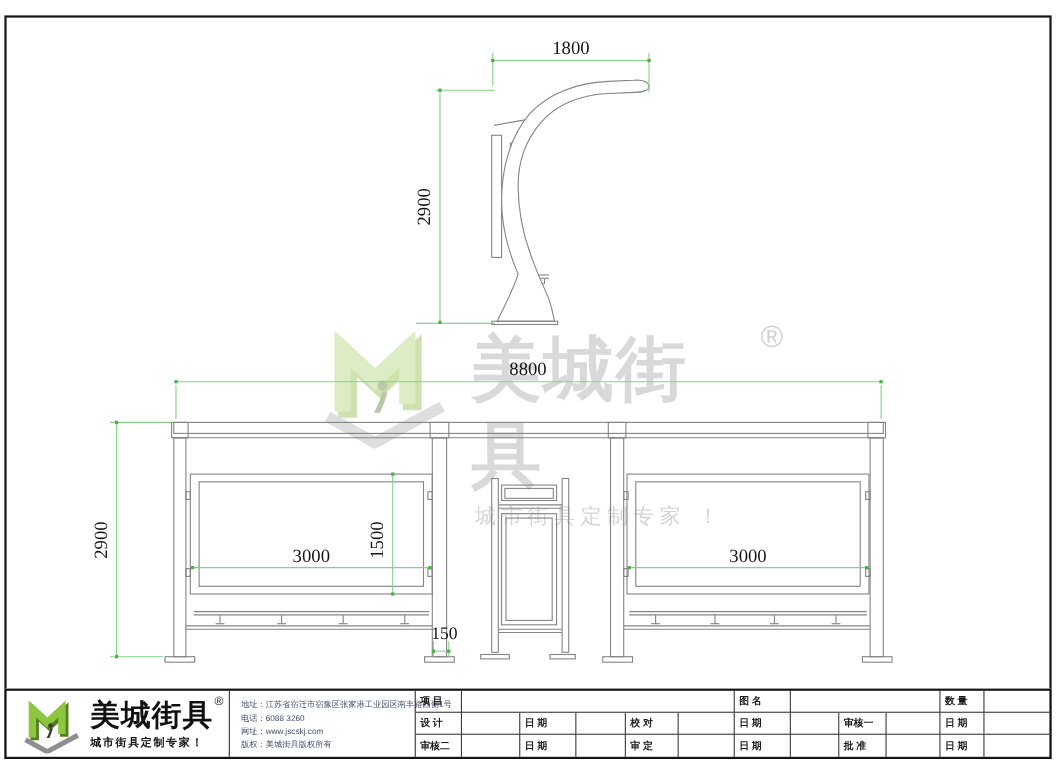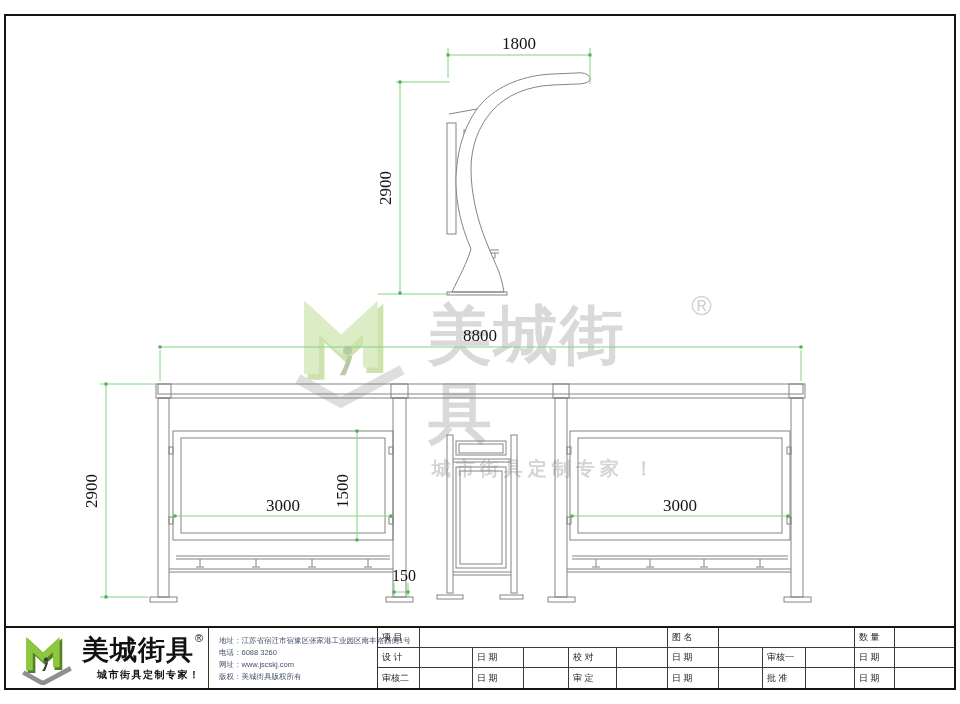--- a/index.html
+++ b/index.html
@@ -7,44 +7,44 @@
         font-family:"Liberation Sans",sans-serif;}
   .frame{position:absolute;left:4px;top:14px;width:952px;height:676px;
          border:2px solid #151515;box-sizing:border-box;}
   
   .watermark{position:absolute;left:282px;top:286px;width:430px;height:150px;
              display:flex;gap:10px;z-index:1;}
   .wm-text{display:flex;flex-direction:column;margin-top:10px;}
   .wm-brandrow{display:flex;align-items:flex-start;}
   .wm-brand{font-size:64px;line-height:78px;font-weight:700;color:#d9d9d9;letter-spacing:2px;}
   .wm-reg{font-size:28px;color:#d2d2d2;margin-left:4px;margin-top:-6px;font-weight:400;}
-  .wm-tagline{font-size:19px;color:#d4d4d4;letter-spacing:5px;font-weight:700;margin-top:4px;margin-left:4px;}
+  .wm-tagline{font-size:19px;color:#d4d4d4;letter-spacing:5px;font-weight:400;margin-top:4px;margin-left:4px;}
   
   .drawing{position:absolute;left:0;top:0;z-index:2;}
   .obj{stroke:#848484;fill:none;stroke-width:1;}
   .objfill{stroke:#848484;fill:#ffffff;stroke-width:1;}
   .dim{stroke:#84d284;fill:none;stroke-width:1;}
   .tick{fill:#4fae4f;stroke:none;}
   .dimtext{font-family:"Liberation Serif",serif;font-size:17px;fill:#141414;text-anchor:middle;}
   .dimtext-s{font-family:"Liberation Serif",serif;font-size:16px;fill:#141414;text-anchor:middle;}
   
   .titleblock{position:absolute;left:4px;top:626px;width:952px;height:64px;background:#fff;
               border:2px solid #151515;box-sizing:border-box;display:flex;z-index:3;}
   .tb-logo{width:202px;display:flex;align-items:center;padding-left:10px;box-sizing:border-box;}
   .tb-logo-text{display:flex;flex-direction:column;margin-left:4px;}
   .tb-brandrow{display:flex;align-items:flex-start;}
   .tb-brand{font-size:27px;font-weight:900;color:#111;letter-spacing:1px;line-height:30px;}
   .tb-reg{font-size:11px;color:#111;margin-left:1px;margin-top:-3px;}
-  .tb-tagline{font-size:10px;font-weight:700;color:#111;letter-spacing:1.5px;margin-top:3px;margin-left:15px;}
+  .tb-tagline{font-size:10px;font-weight:700;color:#111;letter-spacing:1.5px;margin-top:3px;}
   .tb-contact{width:169px;border-left:1px solid #333;box-sizing:border-box;
               padding:7px 0 0 10px;display:flex;flex-direction:column;}
   .tb-contact div{font-size:7.5px;color:#44506a;line-height:12px;white-space:nowrap;}
   .tb-table{flex:1;border-left:1px solid #333;box-sizing:border-box;display:grid;
             grid-template-columns:42px 53px 51px 45px 48px 51px 51px 44px 43px 49px 40px auto;
-            grid-template-rows:1fr 1fr 1fr;}
+            grid-template-rows:1fr 1fr 1fr;font-weight:bold;}
   .tb-cell{border-right:1px solid #3a3a3a;border-bottom:1px solid #3a3a3a;
            display:flex;align-items:center;box-sizing:border-box;}
   .tb-lbl{font-size:9px;color:#1c1c1c;padding-left:4px;white-space:nowrap;}
   .noB{border-bottom:none;text-align:center;}
   .noR{border-right:none;}
   .sp16{grid-column:2/7;}
   .sp810{grid-column:8/11;}
 </style>
 </head>
 <body>

